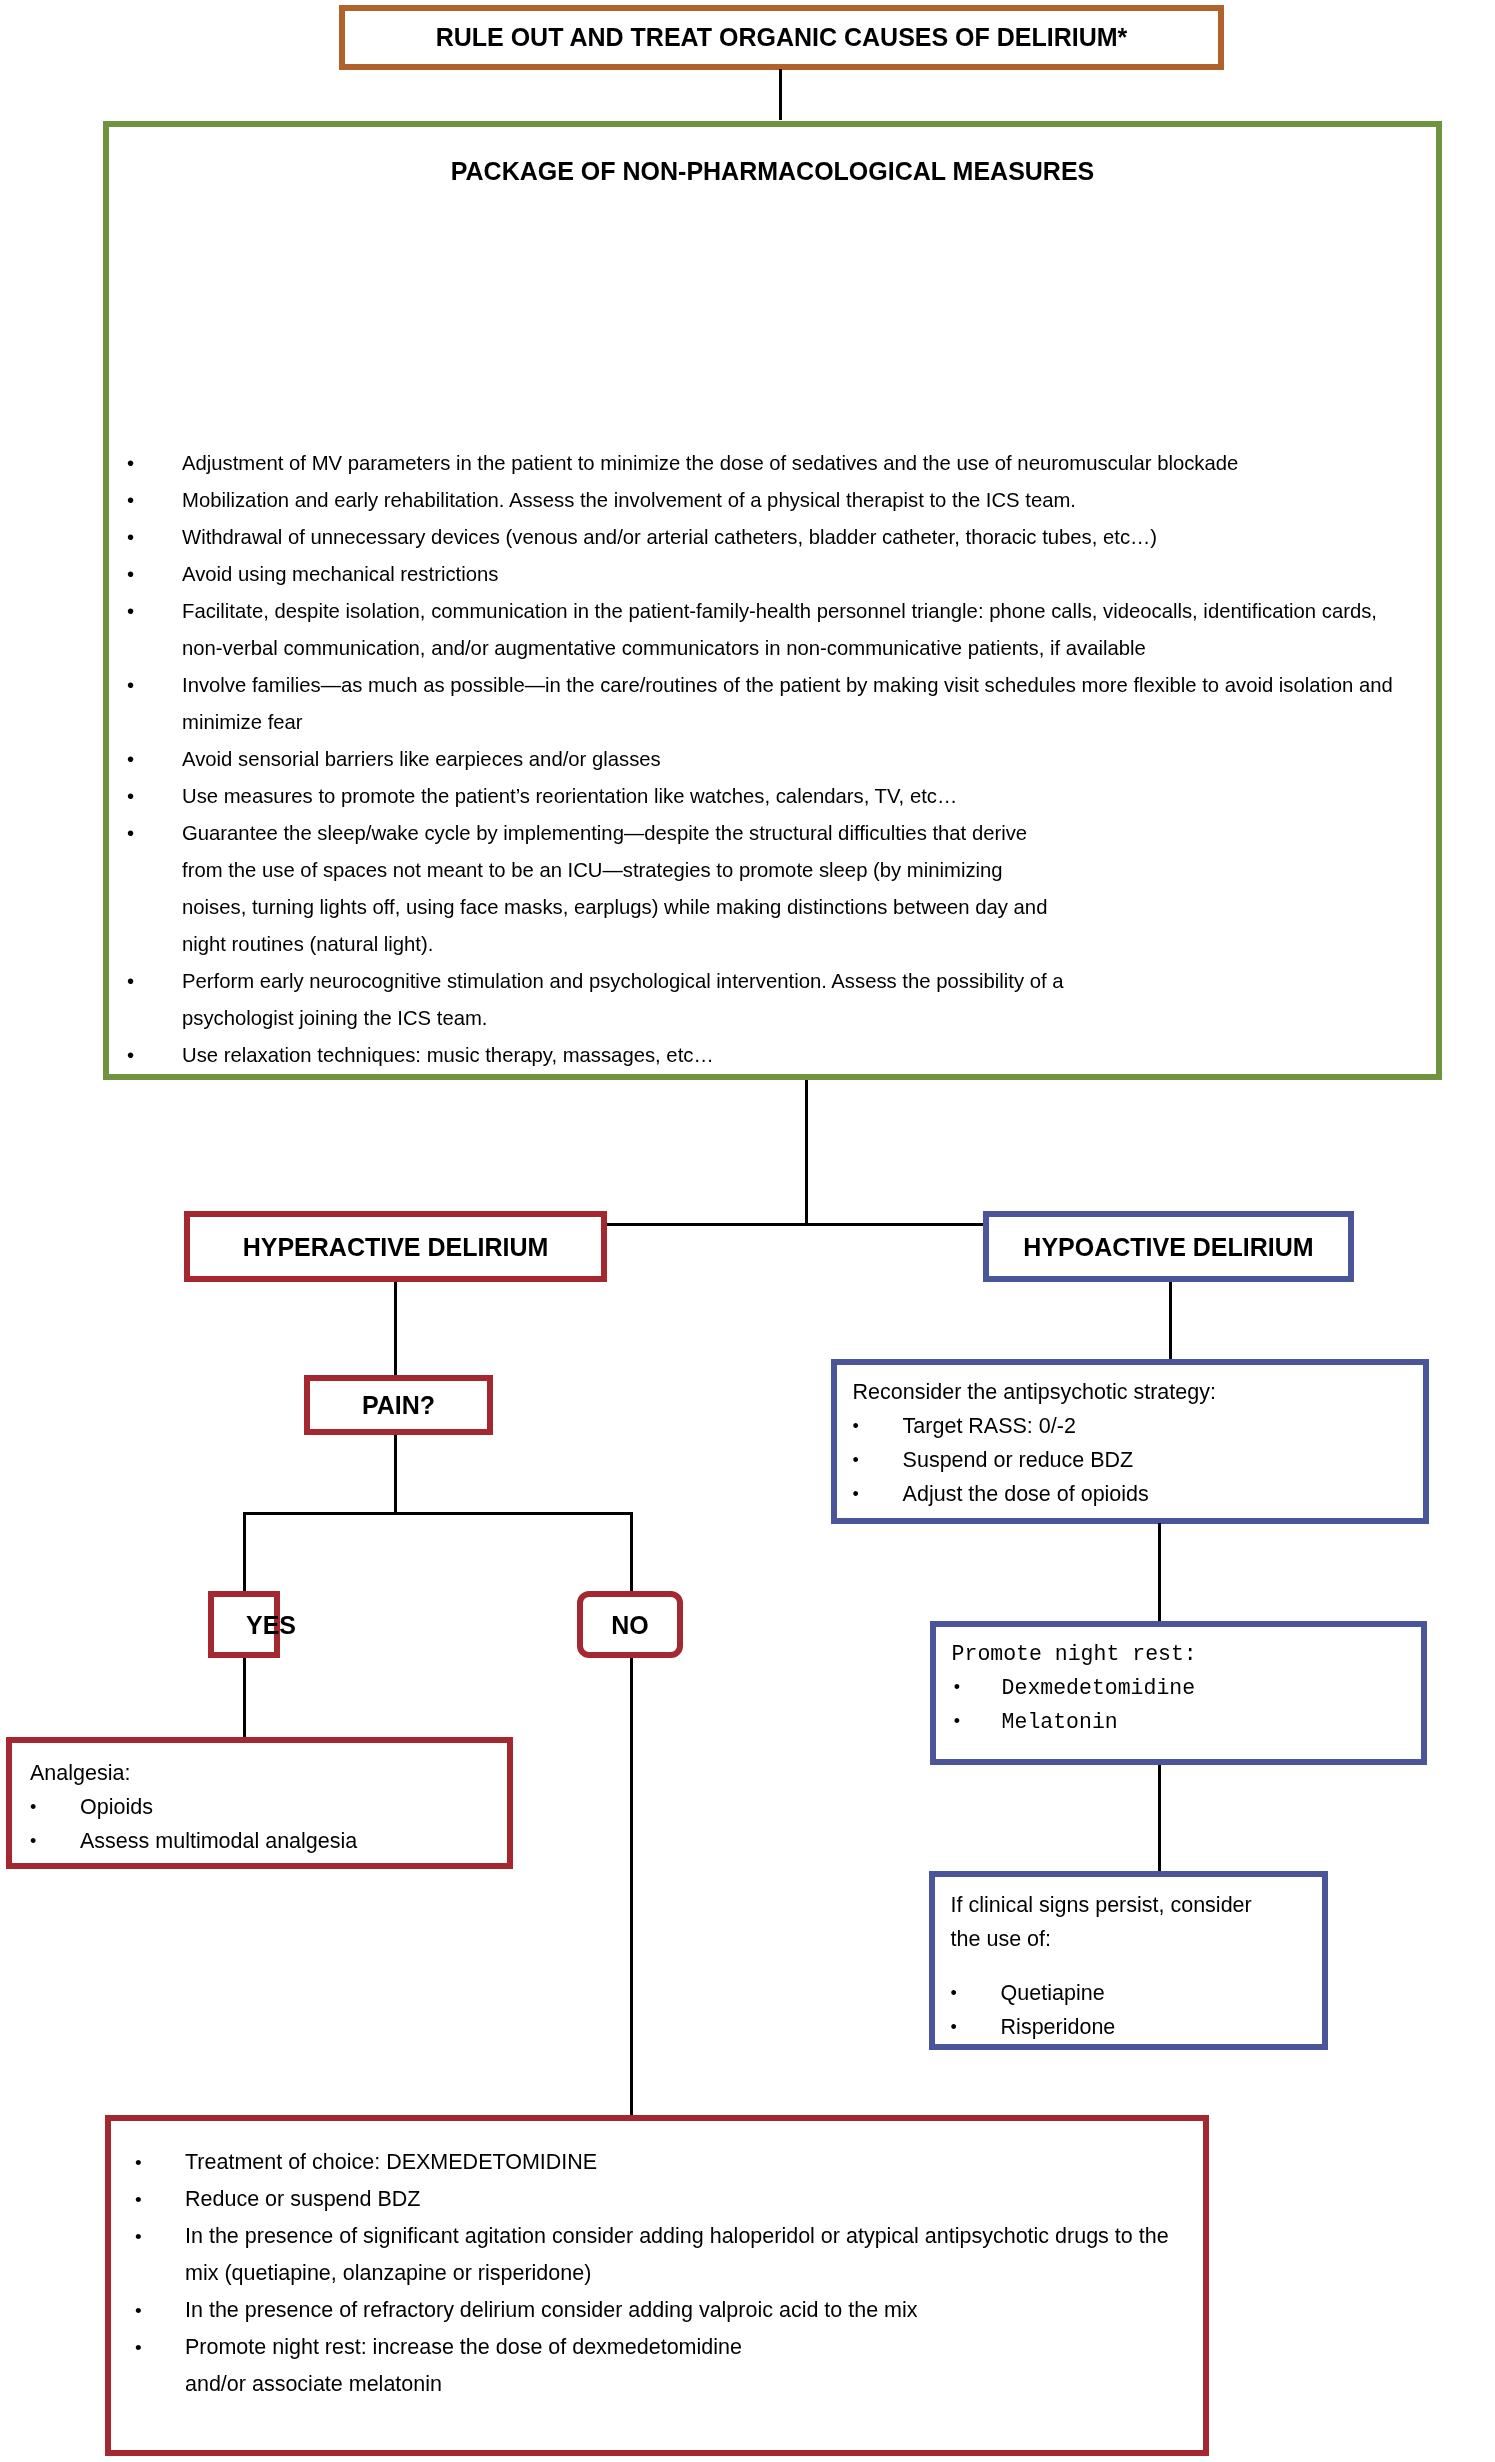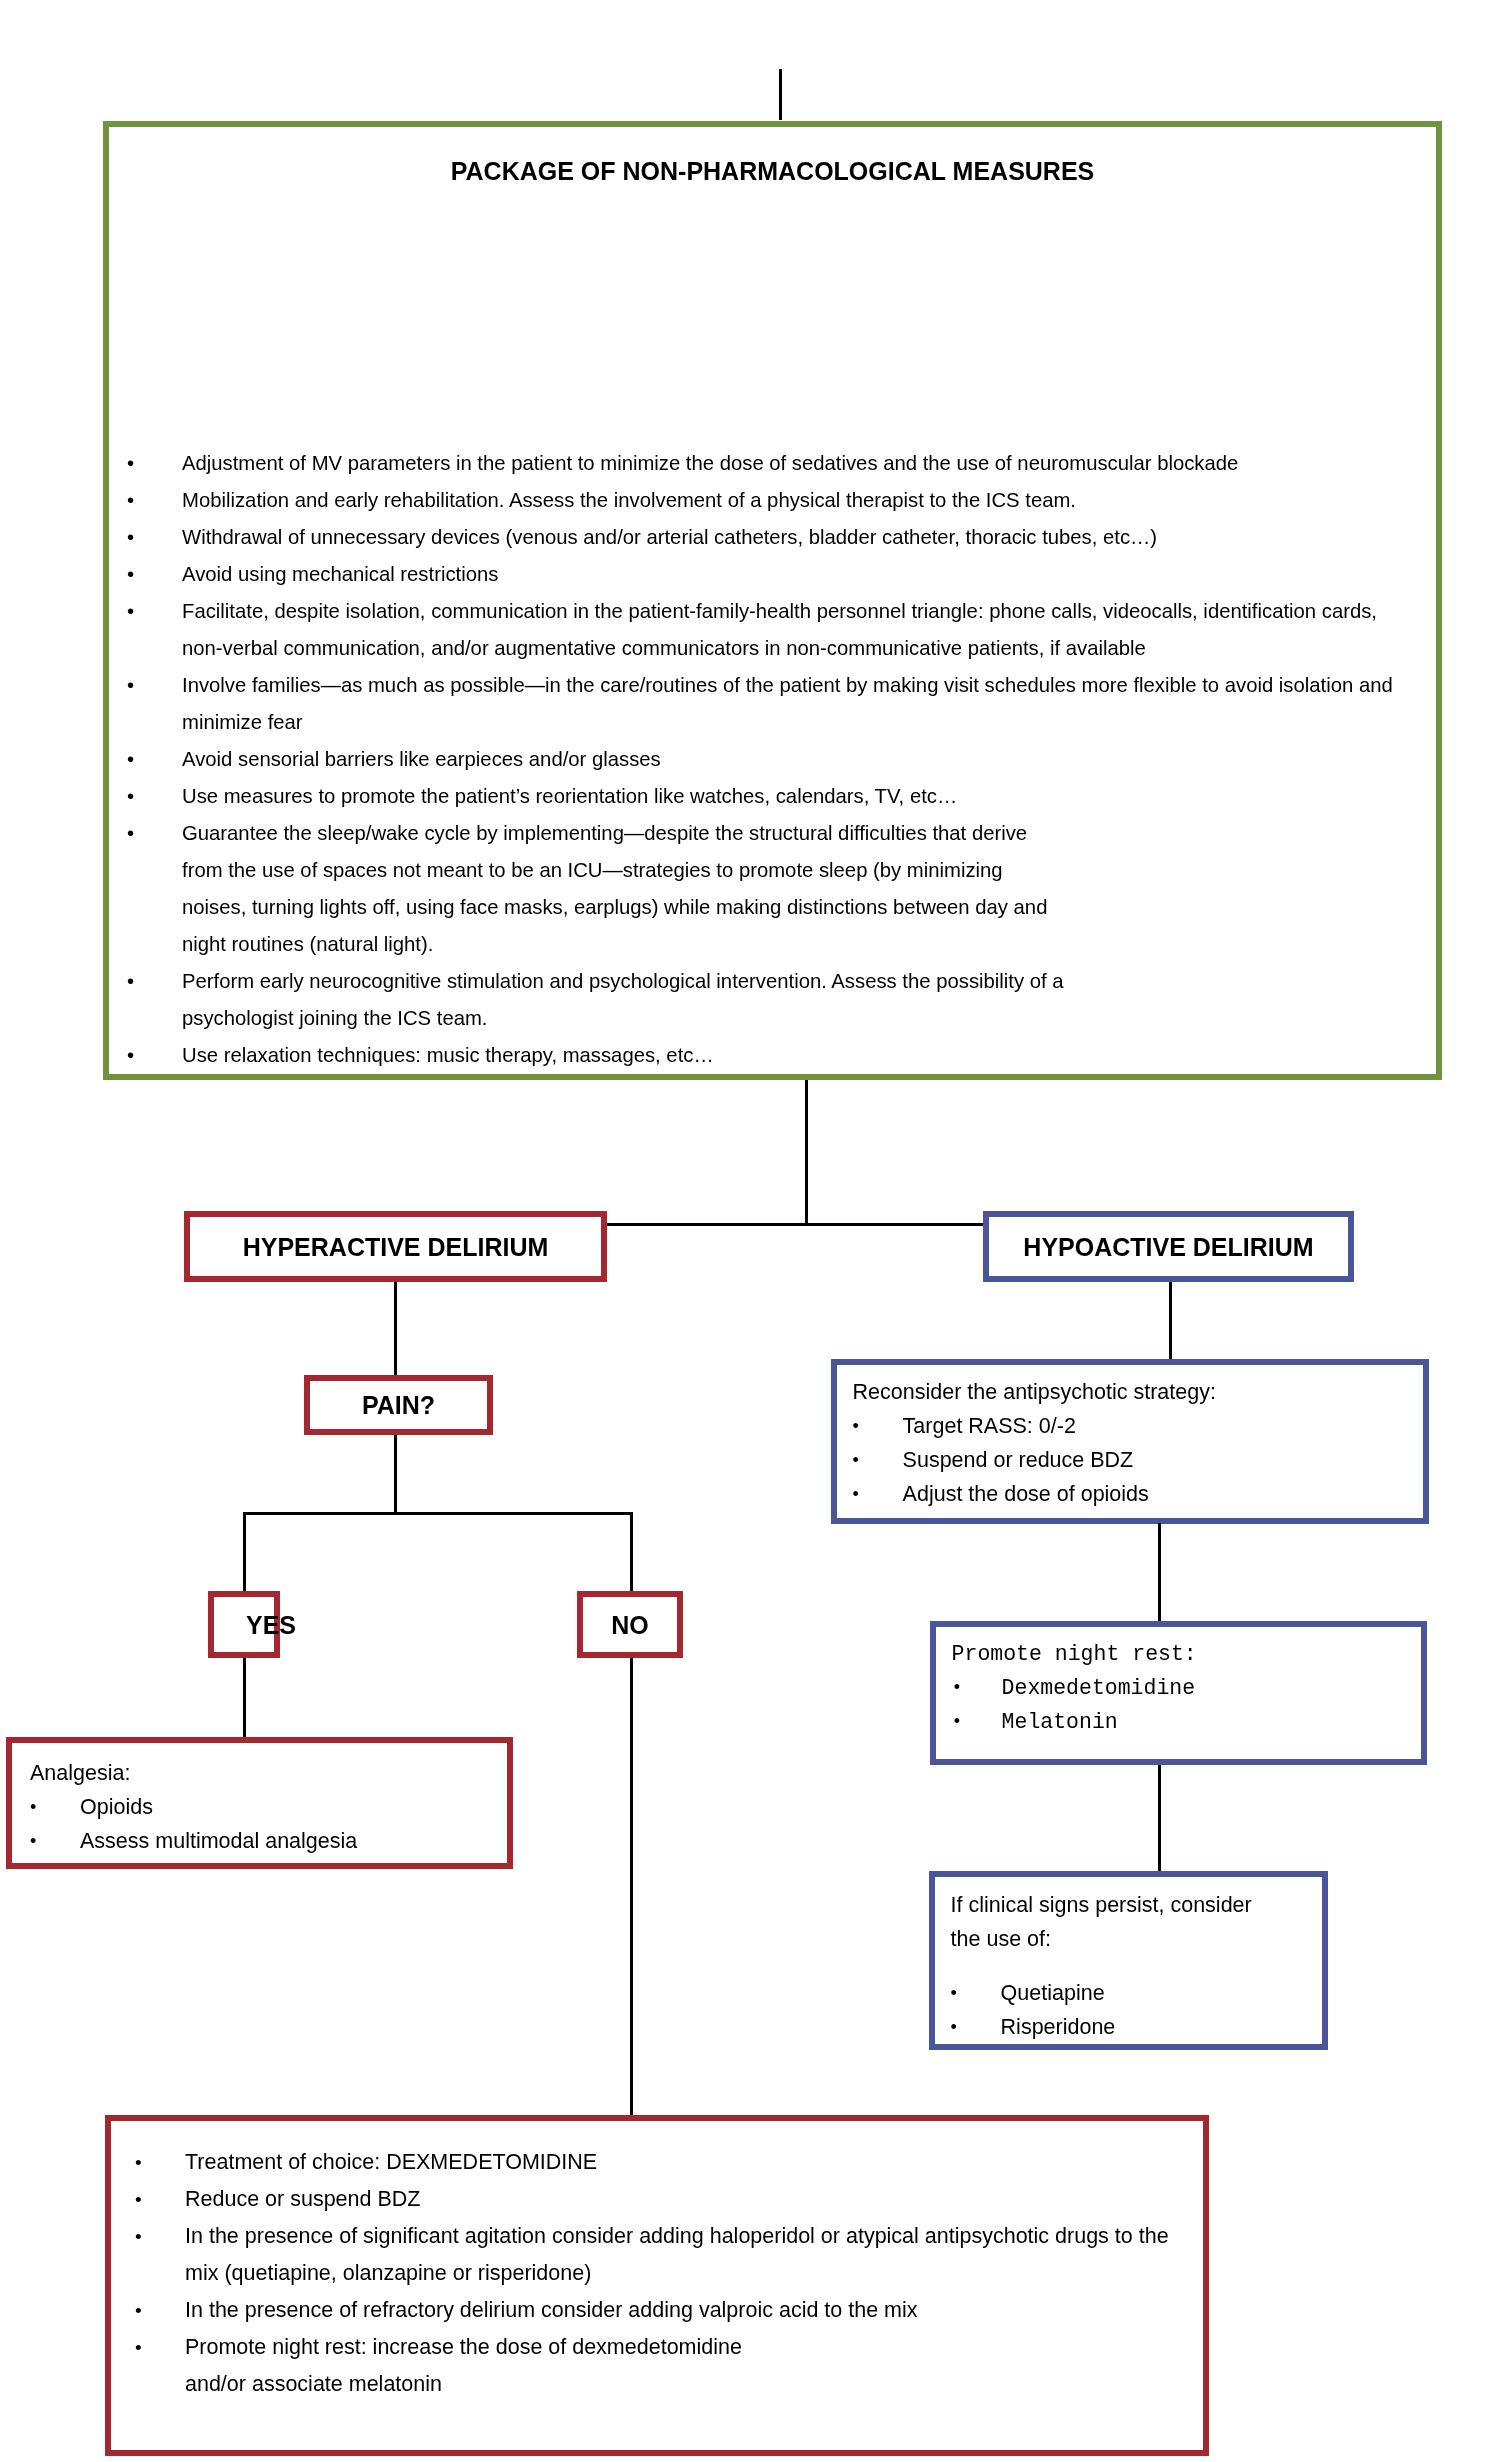--- a/index.html
+++ b/index.html
@@ -98,20 +98,23 @@
     padding-left: 50px;
     margin-bottom: 2.4px;
   }
   .bottom-list > li .dot { font-size: 19px; line-height: 37px; left: 14.4px; }
 </style>
 </head>
 <body>
 
 <div id="canvas">
 
+  <div class="box brown" style="left:339px; top:4.8px; width:885px; height:65px;">
+    <div class="title-center" style="font-size:25px; line-height:31px;">RULE OUT AND TREAT ORGANIC CAUSES OF DELIRIUM*</div>
+  </div>
 
   <div class="vline" style="left:779px; top:69px; height:51px;"></div>
 
   <div class="box green" style="left:103px; top:121px; width:1339px; height:959px; justify-content:space-between;">
     <div class="title-center" style="font-size:25px; line-height:31px; margin-top:29px; margin-bottom:31px;">PACKAGE OF NON-PHARMACOLOGICAL MEASURES</div>
 
     <ul class="bl pkg-list" style="margin:0 35px 0 18px;">
       <li>
         <span class="dot">•</span>
         <span class="txt">Adjustment of MV parameters in the patient to minimize the dose of sedatives and the use of neuromuscular blockade</span>
@@ -180,21 +183,21 @@
 
   <div class="vline" style="left:394px; top:1435px; height:78px;"></div>
   <div class="hline" style="left:243px; top:1512px; width:390px;"></div>
   <div class="vline" style="left:243px; top:1512px; height:83px;"></div>
   <div class="vline" style="left:630px; top:1512px; height:83px;"></div>
 
   <div class="box red" style="left:208px; top:1591px; width:72px; height:67px;">
     <div class="title-center" style="font-size:25px; line-height:30px;padding-left:32px;">YES</div>
   </div>
 
-  <div class="box red" style="left:577px; top:1591px; width:106px; height:67px;">
+  <div class="box red" style="left:577px; top:1591px; width:106px; height:67px;border-radius:12px;">
     <div class="title-center" style="font-size:25px; line-height:30px;">NO</div>
   </div>
 
   <div class="vline" style="left:243px; top:1658px; height:80px;"></div>
 
   <div class="box red" style="left:6px; top:1737px; width:507px; height:132px; justify-content:flex-start;">
     <div class="lead" style="margin:13px 0 0 18px;">Analgesia:</div>
     <ul class="bl sub-list" style="margin:0 12px 0 18px;">
       <li>
         <span class="dot">•</span>

